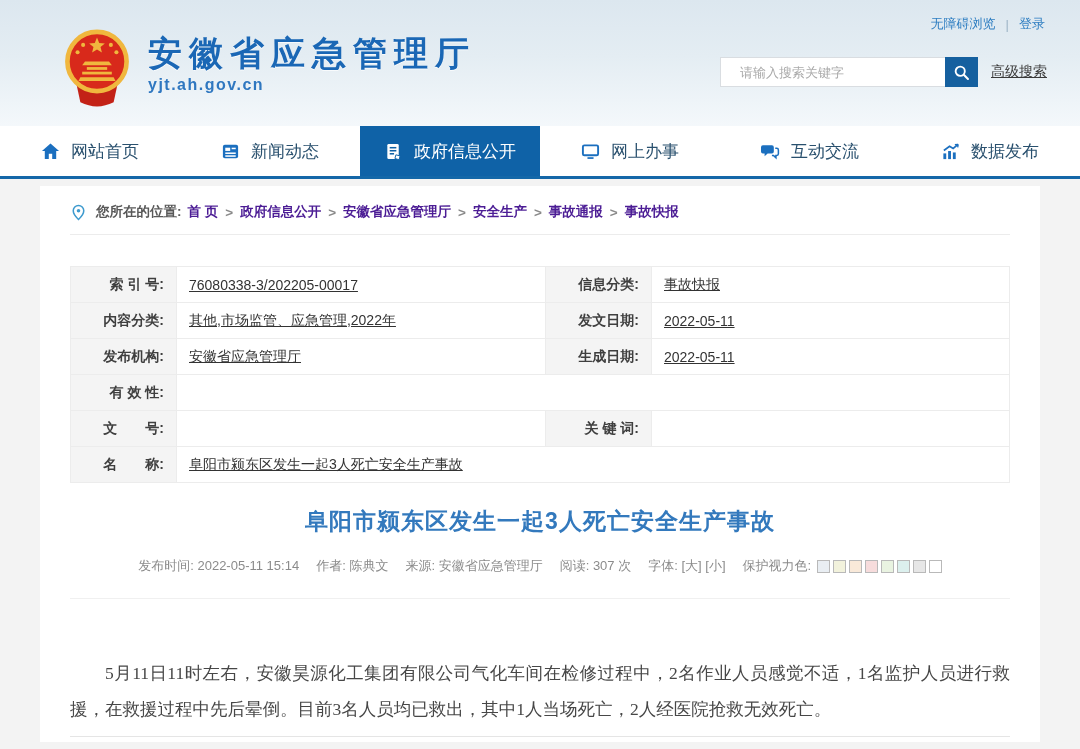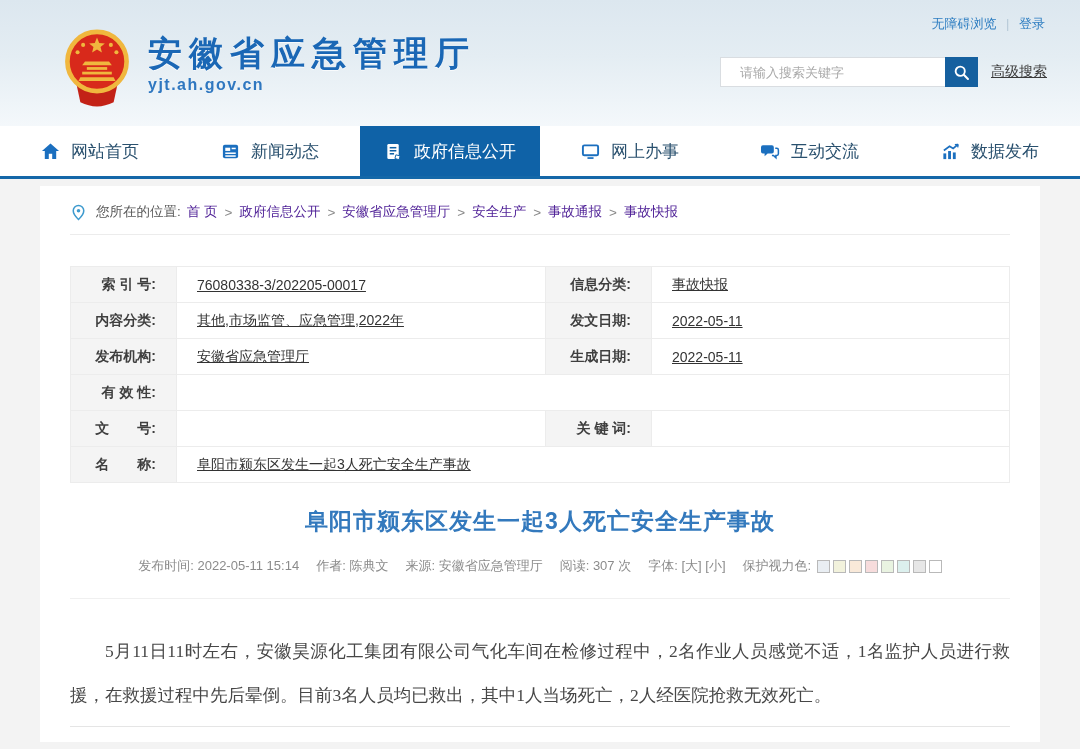--- a/index.html
+++ b/index.html
@@ -10,21 +10,21 @@
   }
   .page{width:1080px;height:749px;position:relative;}
 
   
   .header{
     height:126px;position:relative;
     background:linear-gradient(180deg,#dce7ef 0%,#e4edf3 45%,#eef4f8 80%,#f4f8fb 100%);
   }
   .top-links{
     position:absolute;top:15px;right:35px;font-size:13px;color:#2d7dc1;
-    display:flex;align-items:center;gap:10px;font-family:Liberation Serif, serif;
+    display:flex;align-items:center;gap:10px;
   }
   .top-links a{color:#2d7dc1;text-decoration:none;cursor:pointer;}
   .top-links .sep{color:#9db4c6;}
   .brand{position:absolute;left:60px;top:26px;display:flex;align-items:flex-start;}
   .emblem{width:74px;height:84px;margin-right:14px;}
   .brand-text{padding-top:8px;}
   .brand-title{
     font-size:34px;font-weight:bold;color:#1a67b5;letter-spacing:7px;
     line-height:38px;text-shadow:0 1px 0 rgba(255,255,255,.7);
   }
@@ -50,30 +50,30 @@
   .nav-item .nico{width:19px;height:19px;color:#1b6fbf;display:inline-flex;}
   .nav-item.active{background:#0f62a7;color:#fff;}
   .nav-item.active .nico{color:#fff;}
 
   
   .content{
     margin:7px 40px 0;background:#fff;height:556px;padding:0 30px;box-sizing:border-box;
   }
   .breadcrumb{
     display:flex;align-items:center;gap:6px;padding:17px 0 13px;
-    font-size:13.5px;color:#595959;border-bottom:1px solid #ececec;
+    font-size:13.5px;color:#595959;border-bottom:1px solid #ececec;font-weight:bold;
   }
   .breadcrumb .pin{width:17px;height:17px;margin-right:3px;display:inline-flex;}
   .breadcrumb a{color:#4c1d95;text-decoration:none;cursor:pointer;}
   .breadcrumb .bsep{color:#8a8a8a;margin:0 1px;}
 
   table.info{
     width:100%;border-collapse:collapse;margin-top:31px;font-size:14px;table-layout:fixed;
   }
-  table.info td{border:1px solid #ececec;height:36px;padding:0 20px;box-sizing:border-box;}
+  table.info td{border:1px solid #ececec;height:36px;padding:0 12px;box-sizing:border-box;}
   td.lbl{
     background:#f4f4f4;font-weight:bold;color:#3f3f3f;text-align:right;
     width:106px;white-space:nowrap;
   }
   td.val{color:#333;background:#fff;text-decoration:underline;}
   td.v1{width:369px;}
 
   .article-title{
     text-align:center;color:#3379bd;font-size:23px;font-weight:bold;
     margin-top:23px;letter-spacing:1px;
@@ -82,22 +82,22 @@
     margin-top:20px;text-align:center;font-size:13px;color:#8b8b8b;
     padding-bottom:23px;border-bottom:1px solid #f0f0f0;
     display:flex;justify-content:center;align-items:center;gap:7px;flex-wrap:nowrap;
   }
   .article-meta .mgroup{white-space:nowrap;margin:0 5px;}
   .article-meta .fbtn{cursor:pointer;color:#8b8b8b;}
   .swatches{display:inline-flex;gap:3px;margin-left:2px;vertical-align:middle;}
   .swatch{width:11px;height:11px;border:1px solid #b9b9b9;display:inline-block;cursor:pointer;}
 
   .article-body{
-    margin:30px 0 0;font-family:"Liberation Serif","DejaVu Serif",serif;
-    font-size:17.5px;color:#474747;line-height:44px;text-align:justify;text-indent:2em;
+    margin:56px 0 0;font-family:"Liberation Serif","DejaVu Serif",serif;
+    font-size:17.5px;color:#474747;line-height:36px;text-align:justify;text-indent:2em;
   }
   .bottom-rule{border:none;border-top:1px solid #e5e5e5;margin:9px 0 0;}
 </style>
 </head>
 <body>
 
 <div class="page">
 
   <div class="header">
     <div class="top-links">

